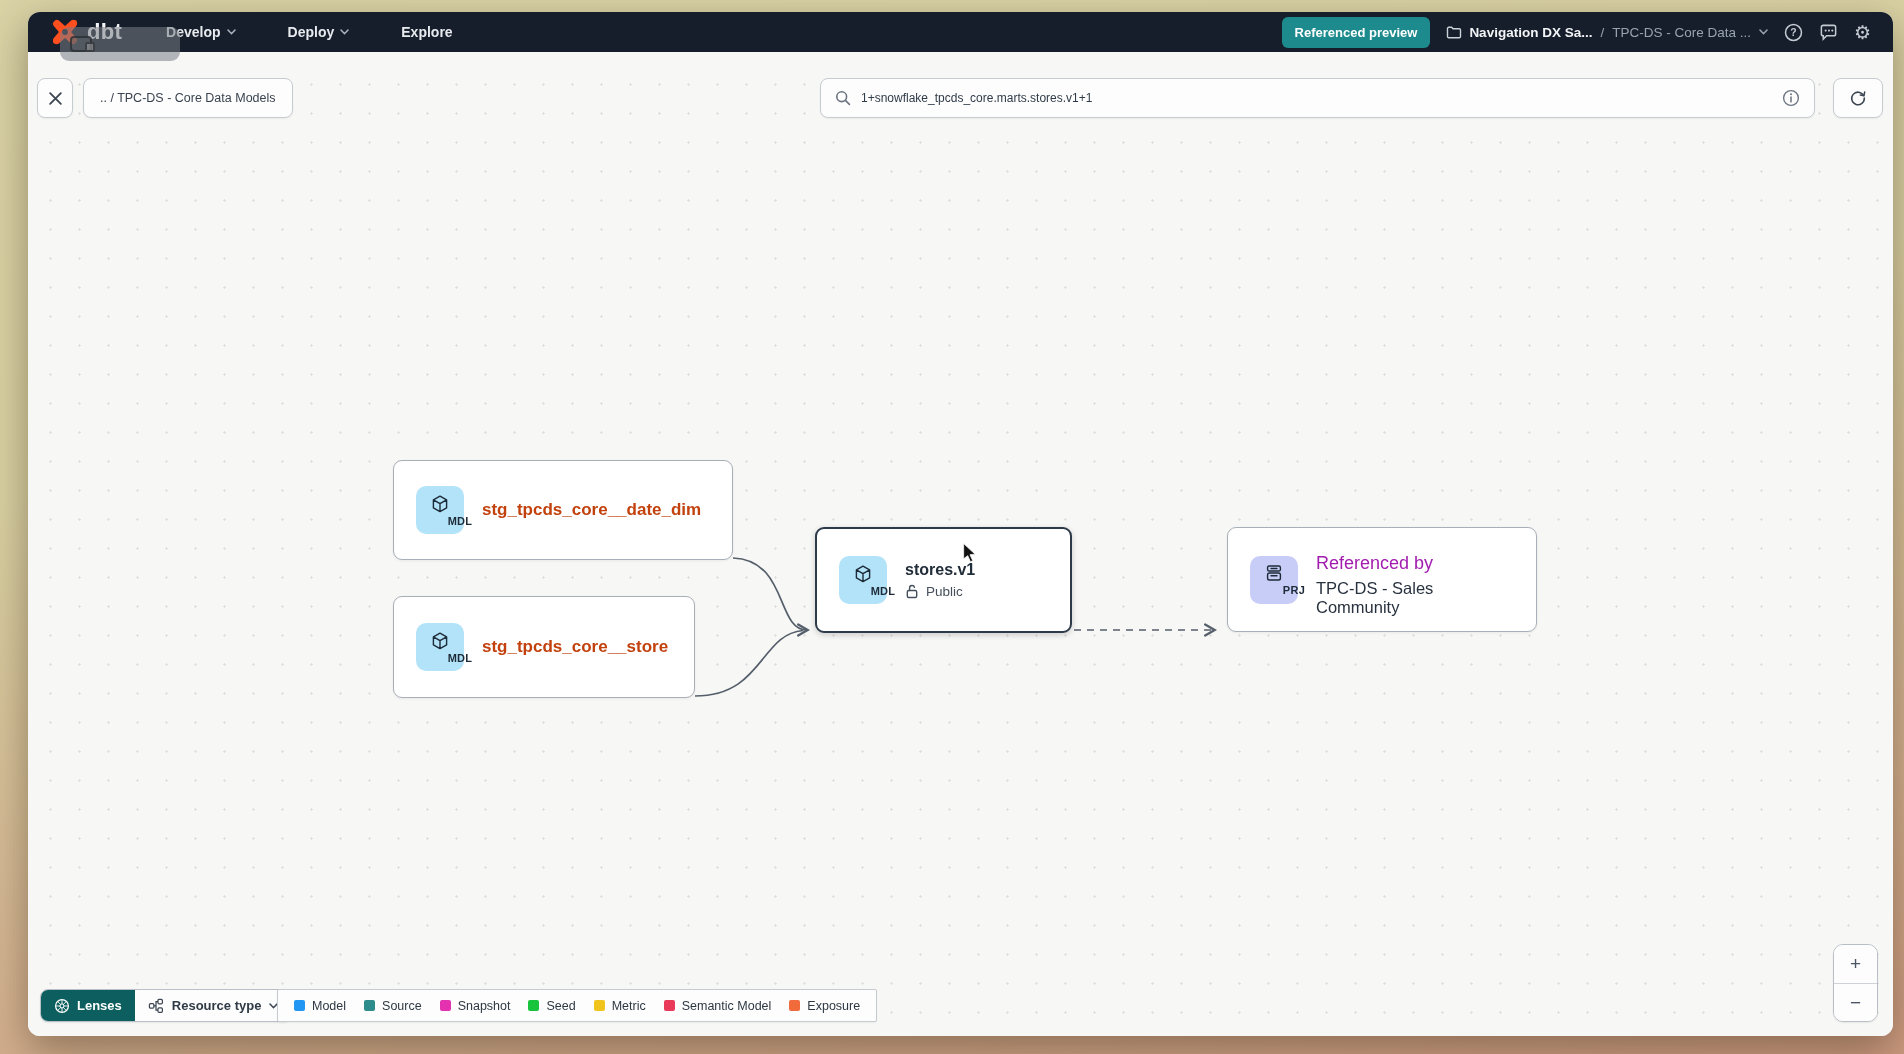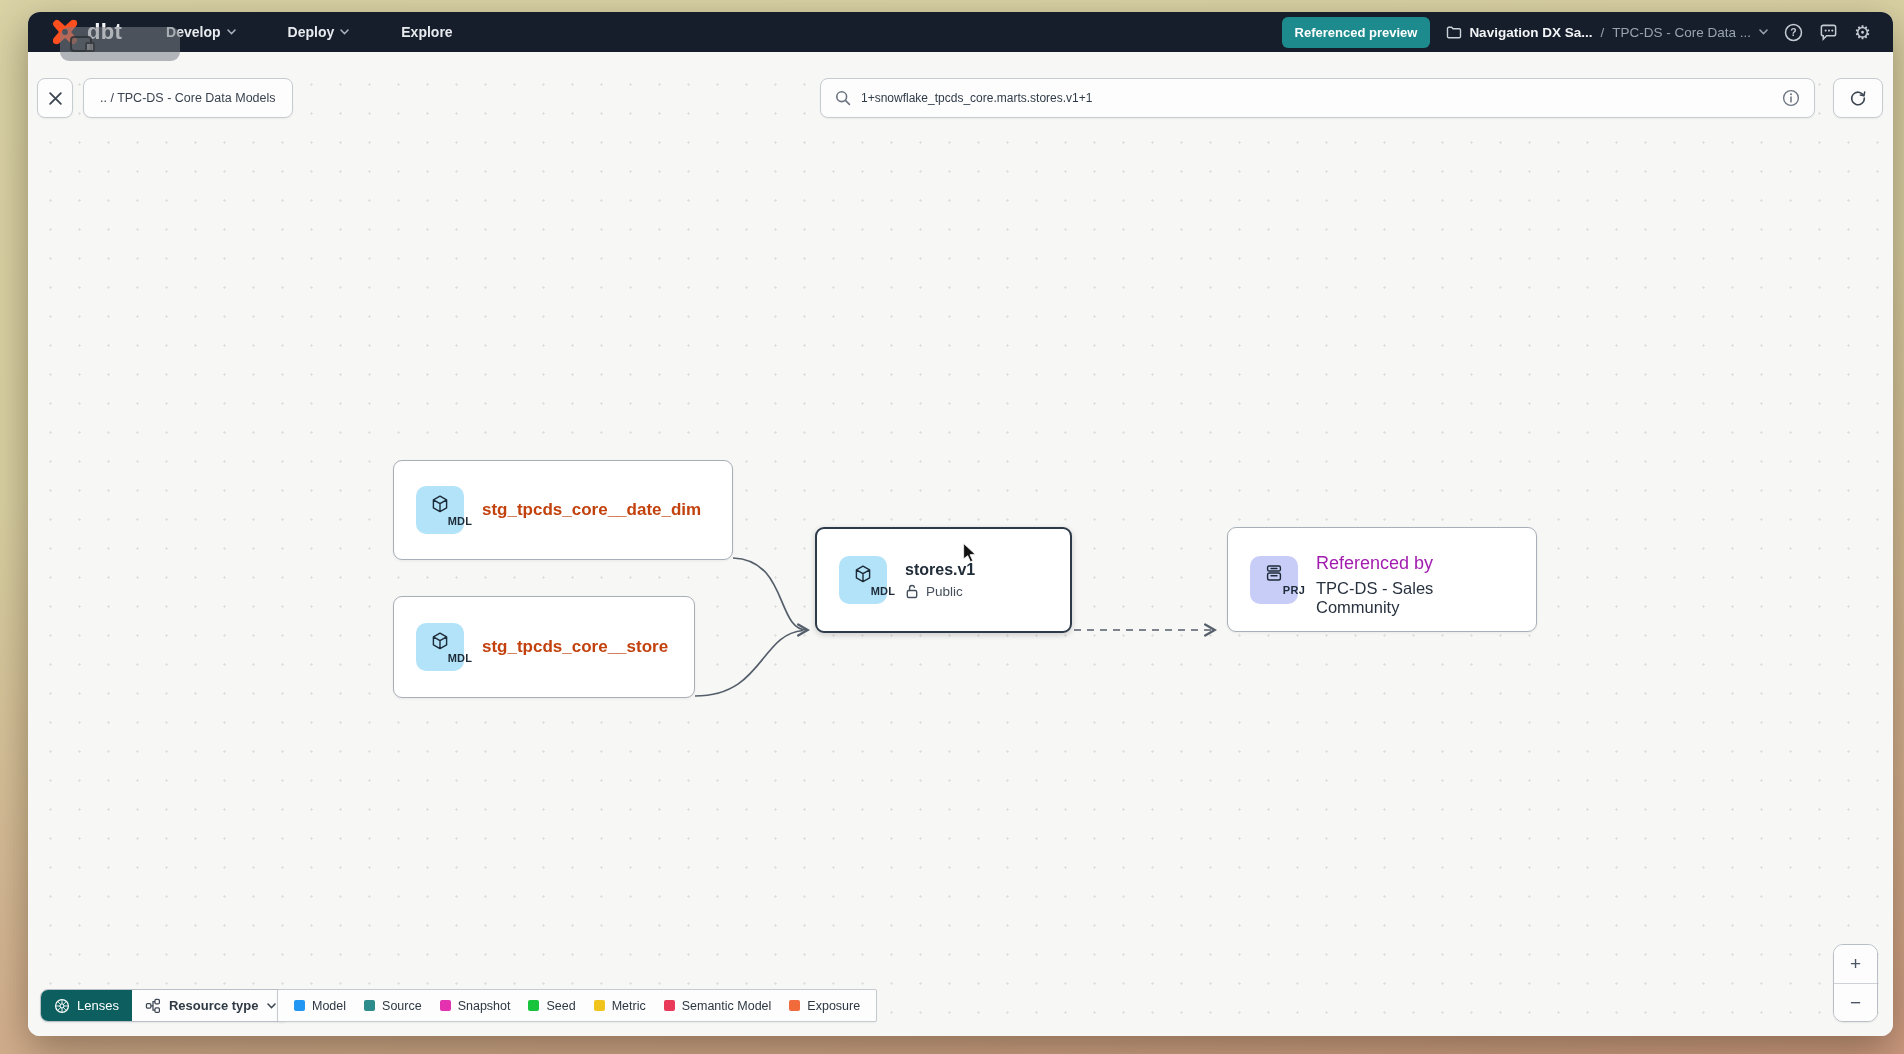--- a/index.html
+++ b/index.html
@@ -91,21 +91,21 @@
   .access-row{ display:flex; align-items:center; gap:7px; color:#46505c; font-size:13.5px; }
   .node-caption{ font-size:18px; color:#a21caf;margin-top:10px; }
   .node-sub{ font-size:16.5px; font-weight:500; color:#28323f; }
   
   .lens-group{
     position:absolute; left:12px; bottom:14px; height:33px; display:flex;
     border:1px solid #b9bfc6; border-radius:8px; overflow:hidden; background:#fdfdfd;
     box-shadow:0 1px 2px rgba(0,0,0,.07);
   }
   .lens-btn{
-    display:flex; align-items:center; gap:7px; color:#fff; font-size:13px; font-weight:400;
+    display:flex; align-items:center; gap:7px; color:#fff; font-size:13px; font-weight:700;
     padding:12px 13px; cursor:pointer;
   }
   .rtype-btn{
     display:flex; align-items:center; gap:8px; color:#2f3a45; font-size:13px; font-weight:600;
     padding:0 13px; background:#fdfdfd; cursor:pointer;
   }
   .legend{
     position:absolute; left:249px; bottom:14px; height:33px; background:#fdfdfd;
     border:1px solid #c6cbd1; border-radius:2px; display:flex; 
     gap:18px; padding:0 16px; box-shadow:0 1px 2px rgba(0,0,0,.05);

